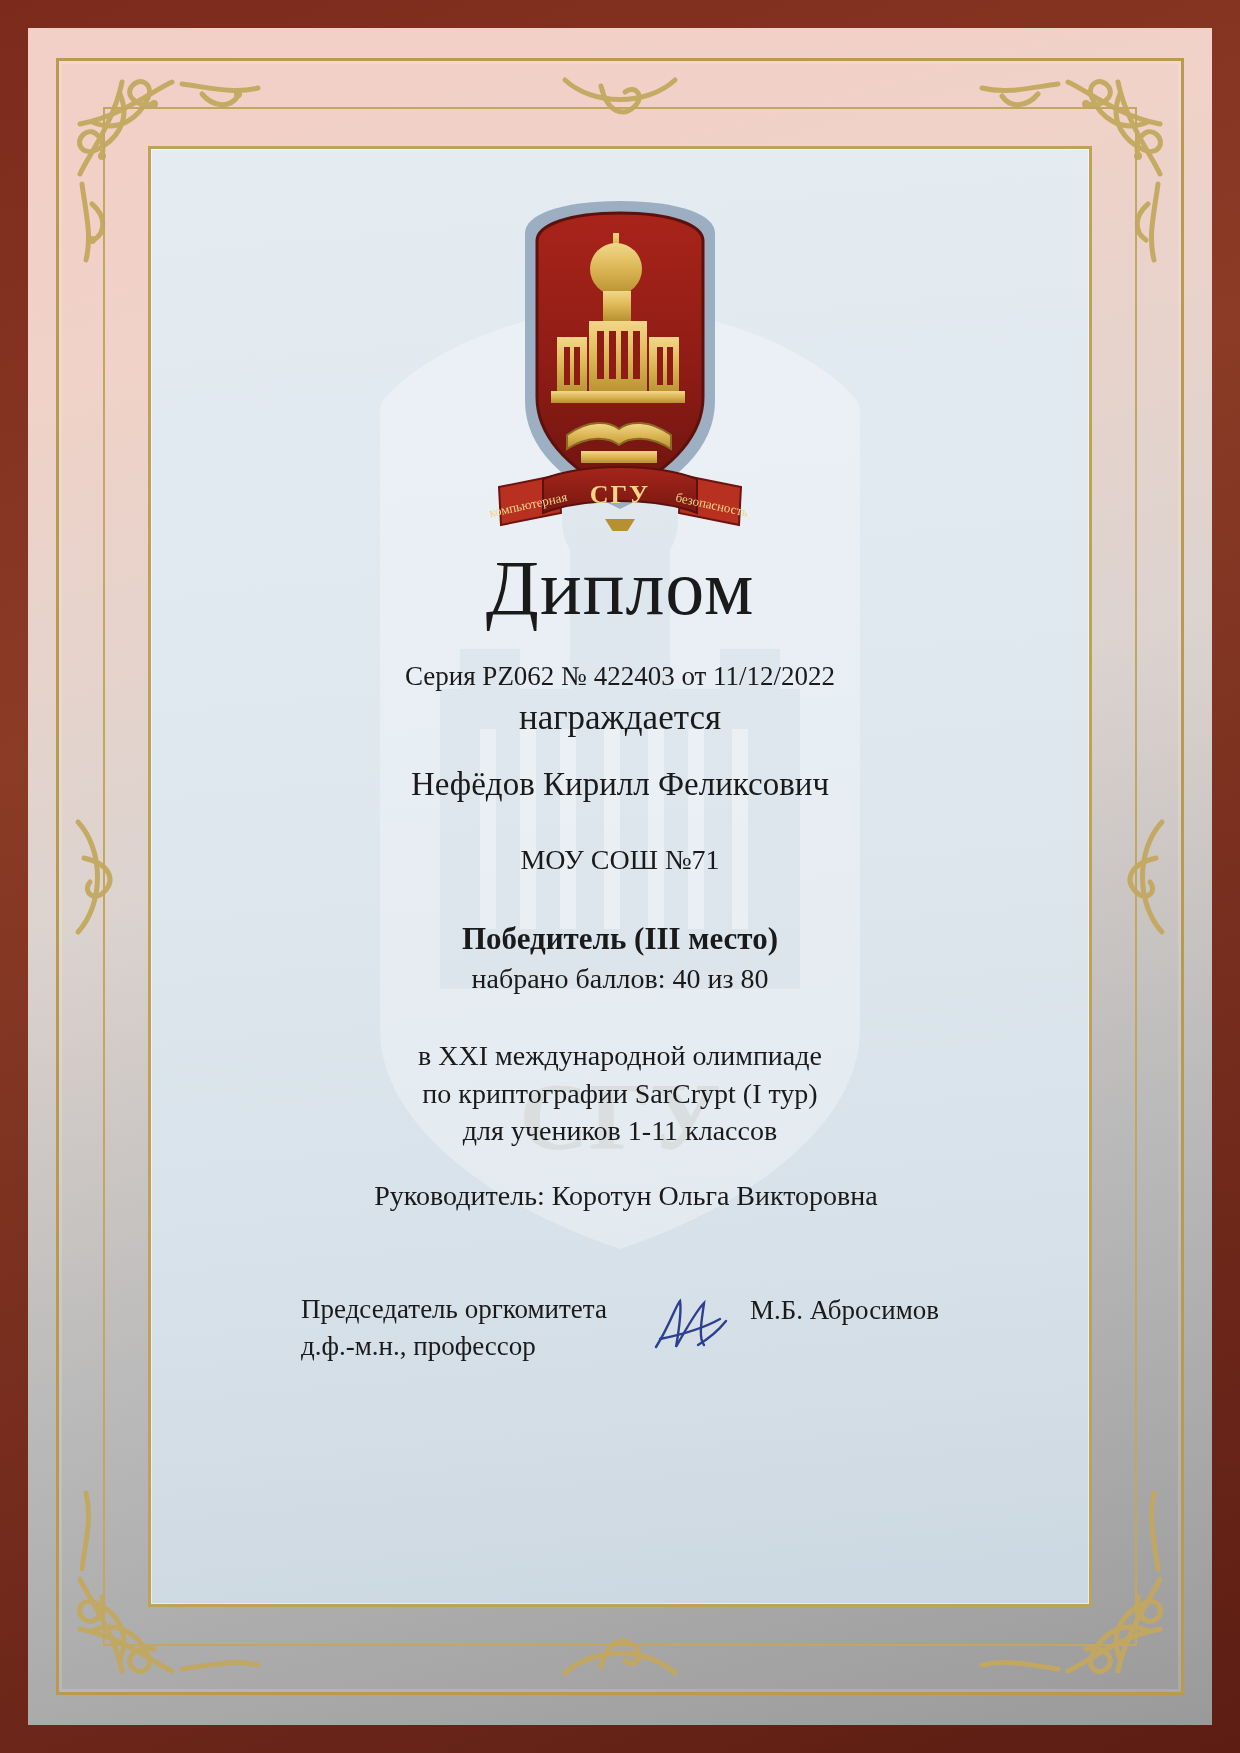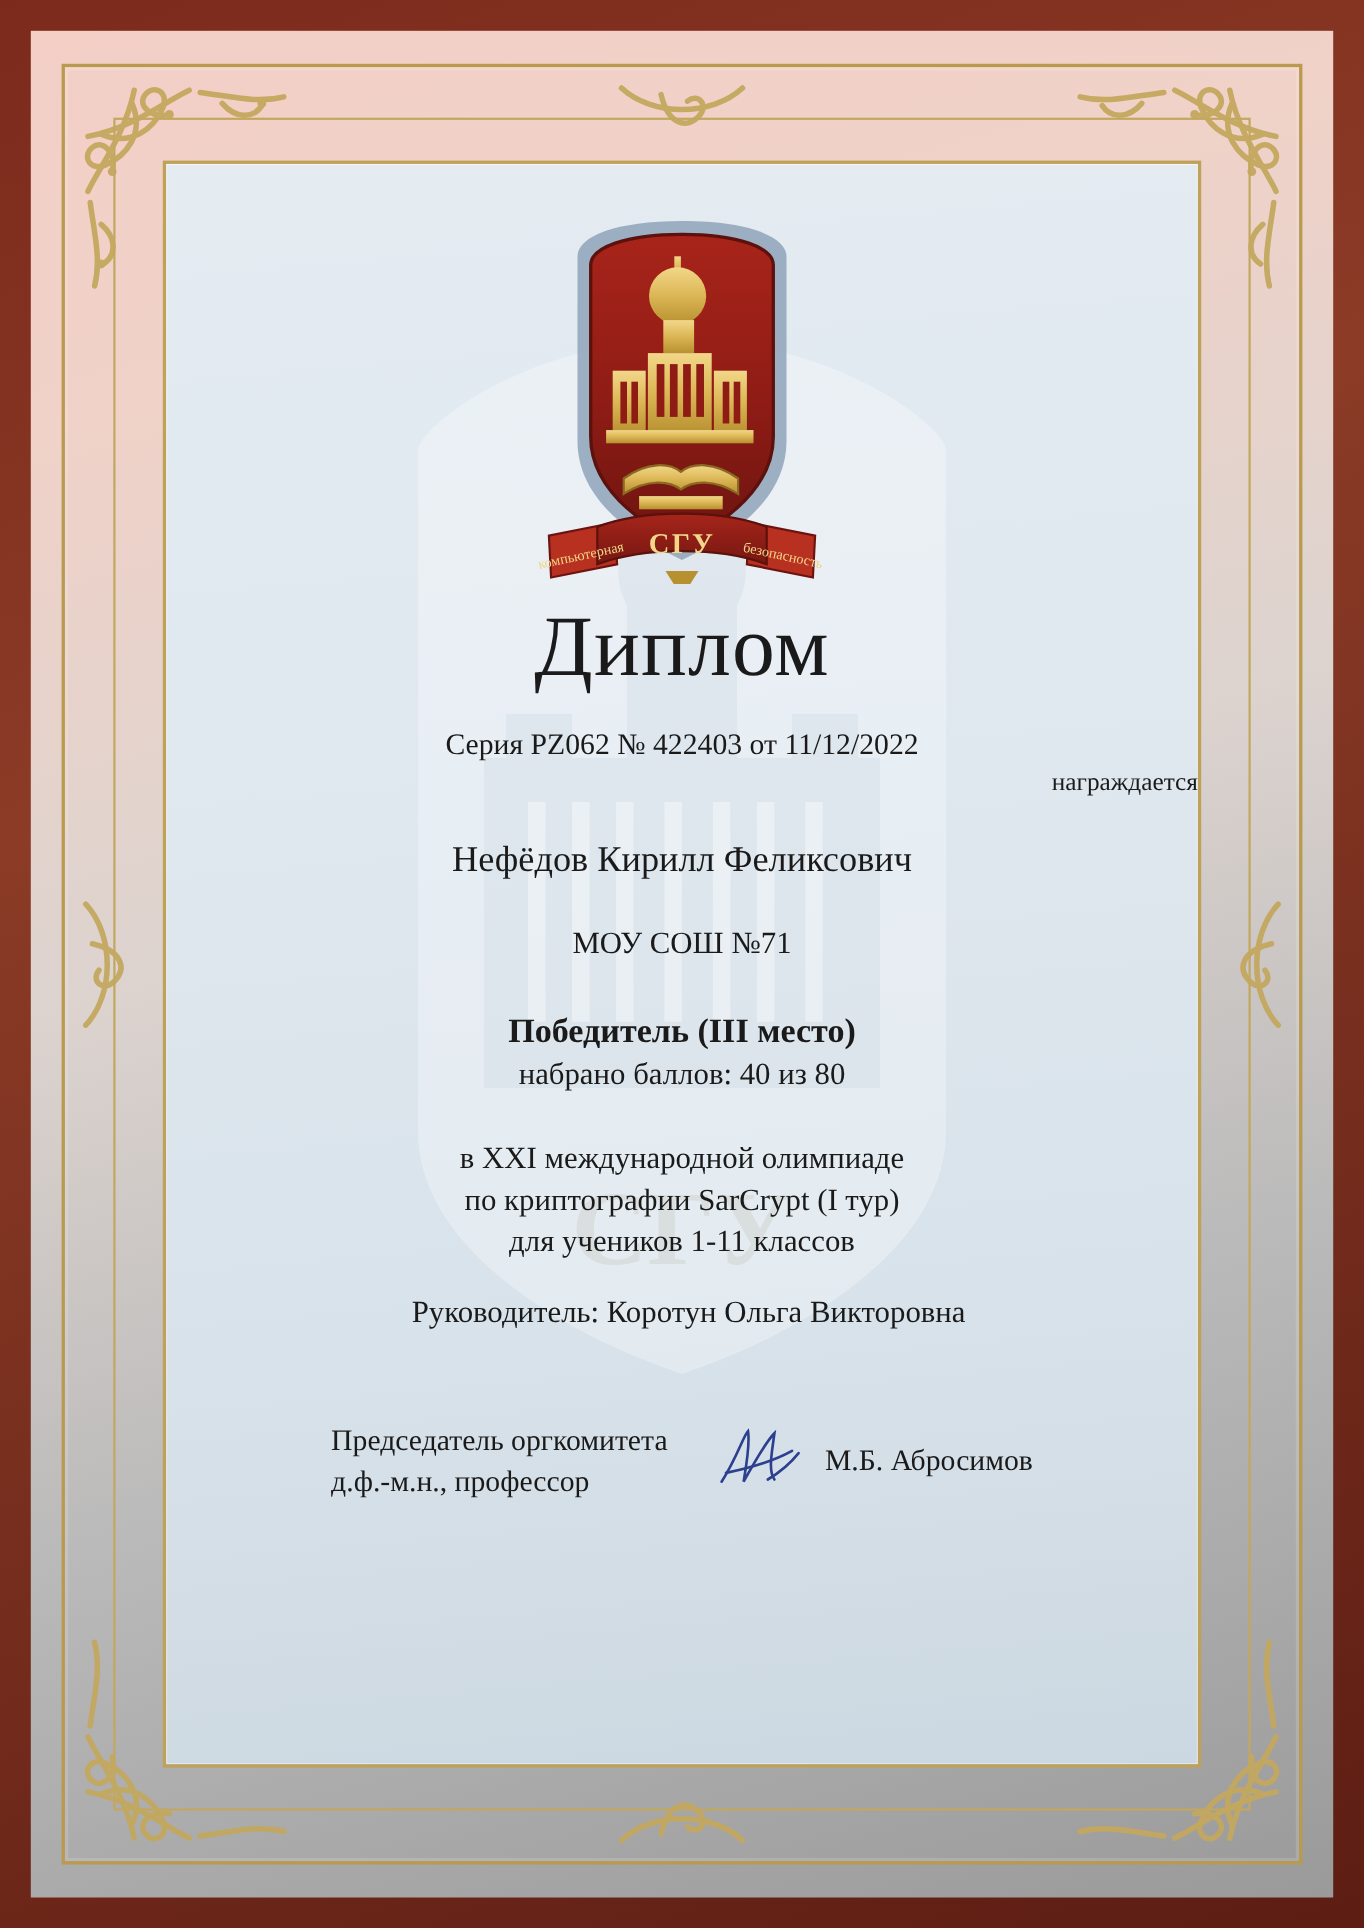--- a/index.html
+++ b/index.html
@@ -136,23 +136,22 @@
     letter-spacing: 1px;
     line-height: 1;
     margin: 0 0 34px 0;
     font-family: "Liberation Serif", serif;
   }
   .serial {
     font-size: 27px;
     margin: 0 0 6px 0;
   }
   .awarded {
-    font-size: 23px;
-    margin: 0 0 40px 0;
-    text-align: right;
+    font-size: 35px;
+    margin: 0 0 28px 0;
   }
   .recipient {
     font-size: 33px;
     font-weight: normal;
     margin: 0 0 38px 0;
   }
   .line {
     font-size: 28px;
     line-height: 1.35;
     margin: 0;
@@ -186,21 +185,21 @@
     z-index: 4;
     color: #1a1a1a;
   }
   .sign-left {
     text-align: left;
     font-size: 27px;
     line-height: 1.35;
   }
   .sign-right {
     display: flex;
-    align-items: center;
+    align-items: flex-start;
     gap: 14px;
     font-size: 27px;
     padding-top: 4px;
   }
   .signature {
     width: 90px;
     height: 64px;
   }
 </style>
 </head>

